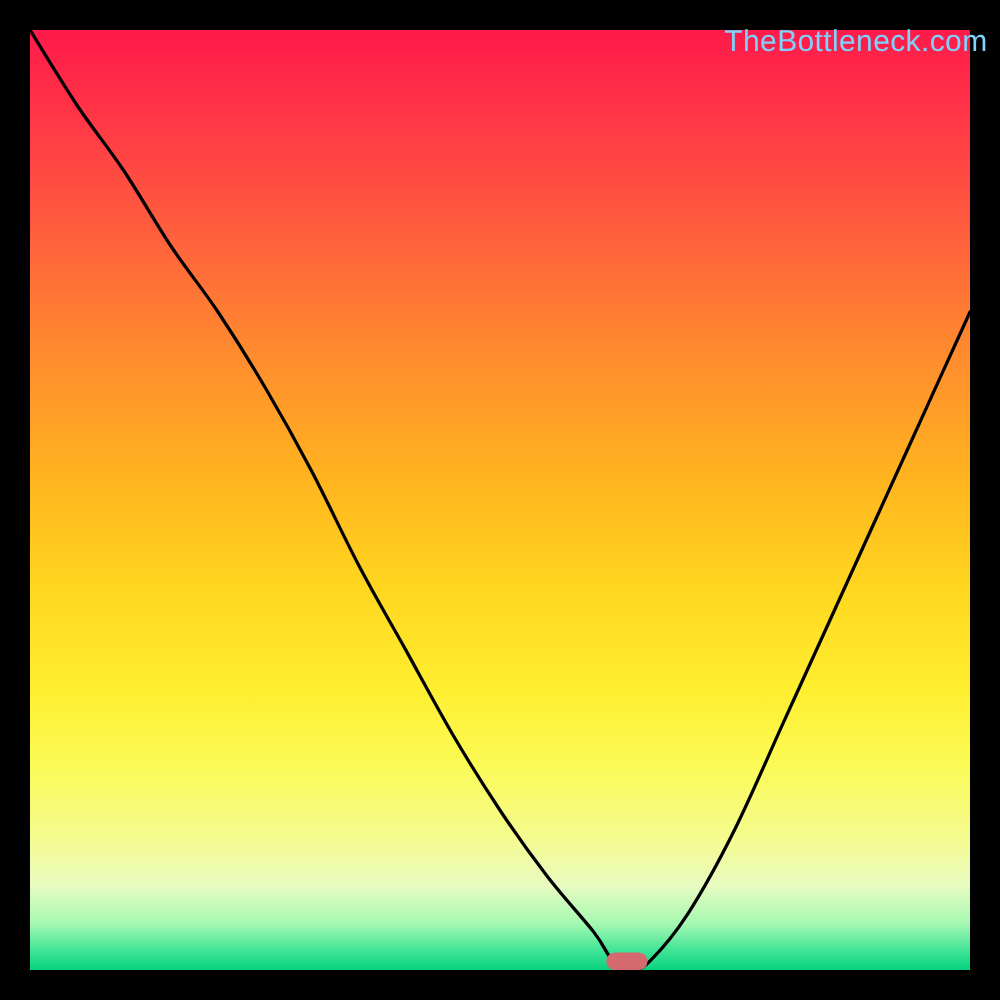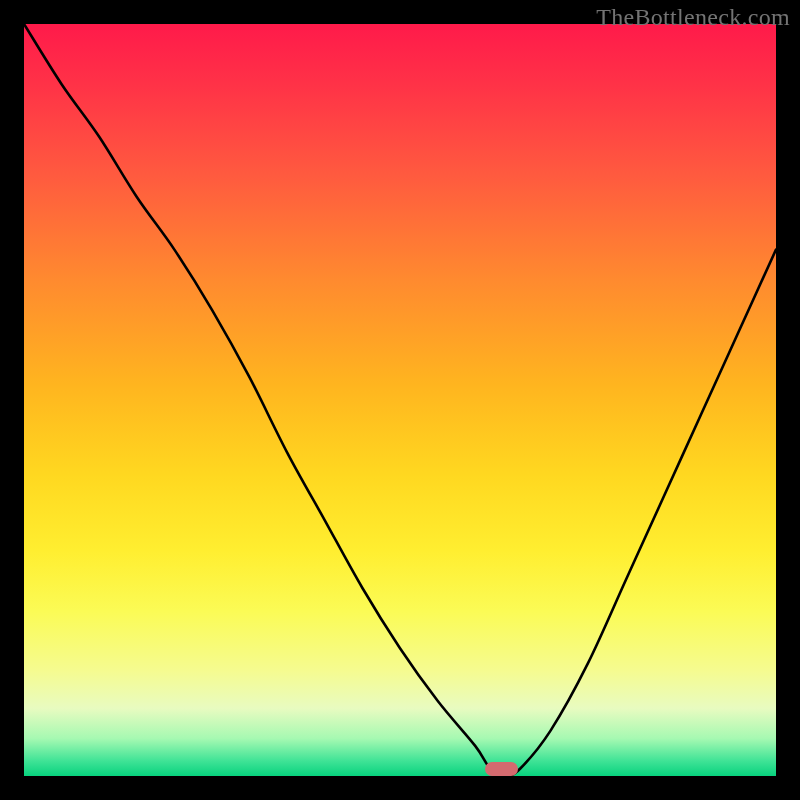--- a/index.html
+++ b/index.html
@@ -43,24 +43,24 @@
       #fbfb55 78%,
       #f5fb90 86%,
       #e8fbc0 91%,
       #a6f9b2 95%,
       #3fe396 98%,
       #08d27e 100%
     );
   }
   .watermark {
     position: absolute;
-    top: 4px;
+    top: 20px;
     right: 10px;
-    color: #737373;
-    font-family: Liberation Serif, serif;
+    color: #7dd3fc;
+    font-family: Liberation Sans, sans-serif;
     font-size: 24px;
     letter-spacing: 0.3px;
     user-select: none;
   }
   svg.curve {
     position: absolute;
     left: 0;
     top: 0;
     width: 100%;
     height: 100%;

